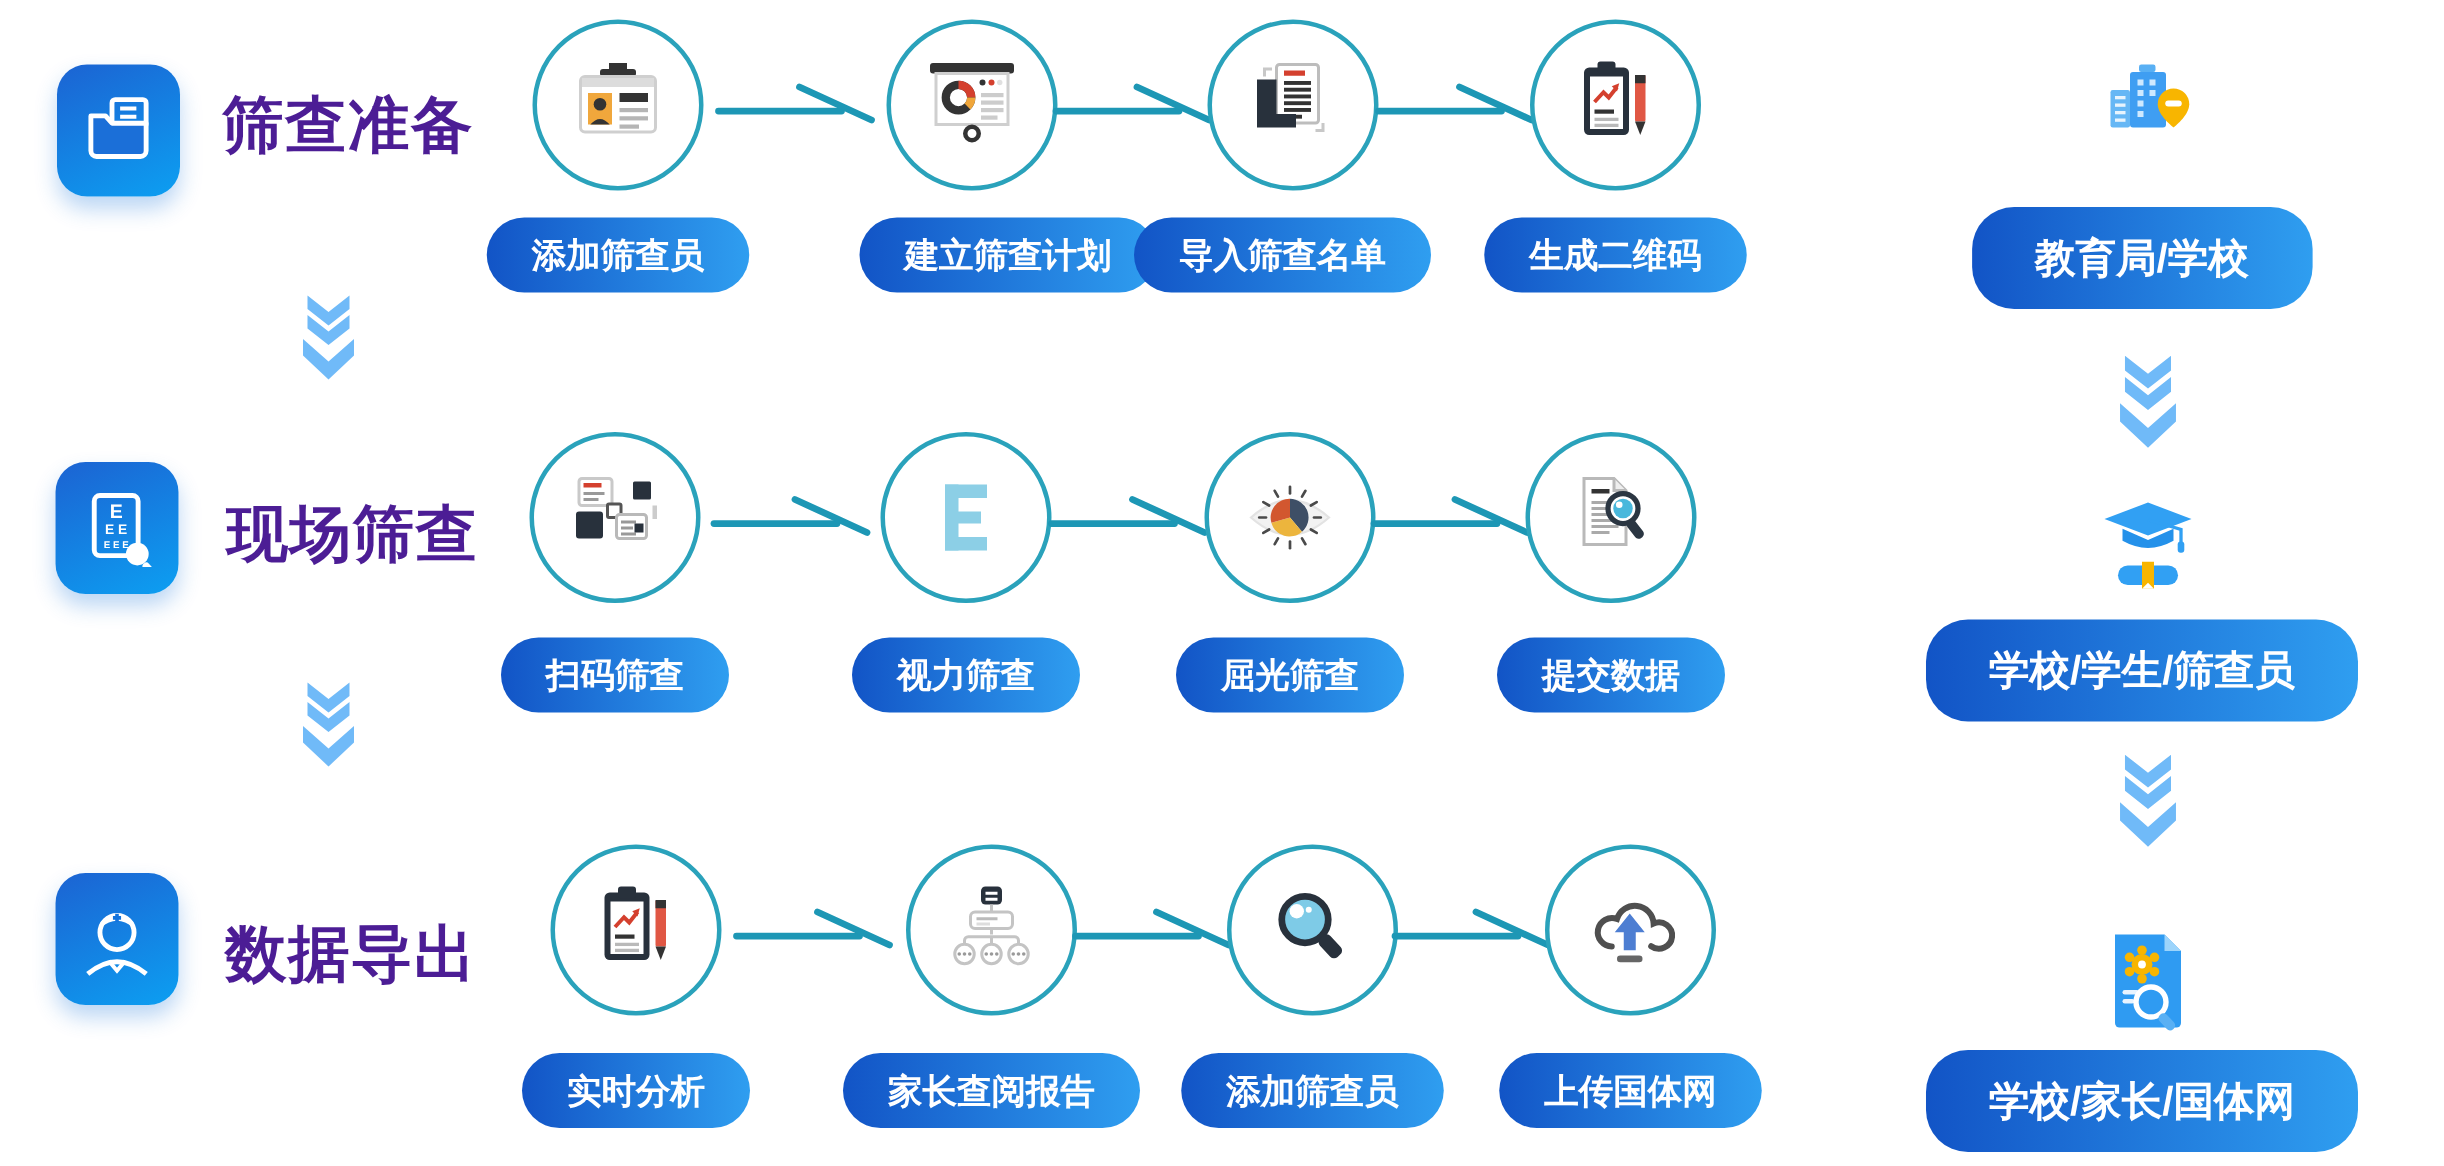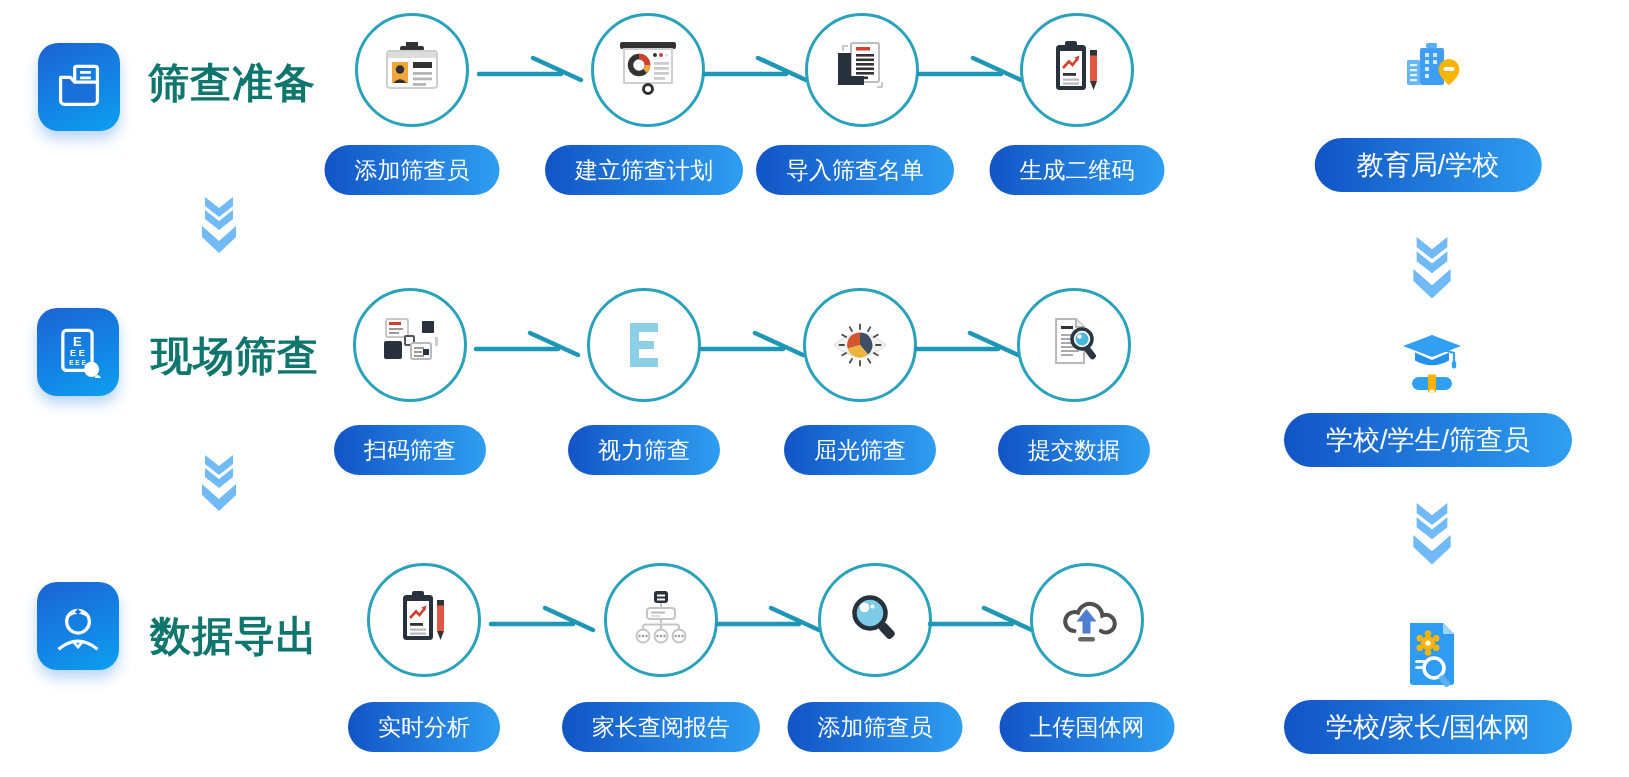--- a/index.html
+++ b/index.html
@@ -7,38 +7,38 @@
     position:relative;width:1629px;height:777px;background:#ffffff;overflow:hidden;
     font-family:"Liberation Sans","DejaVu Sans",sans-serif;
   }
   .app-icon{
     position:absolute;width:82px;height:88px;border-radius:20px;
     background:linear-gradient(155deg,#1b66d4 5%,#0d9cf0 95%);
     box-shadow:0 8px 14px rgba(30,120,220,.30);
     display:flex;align-items:center;justify-content:center;
   }
   .row-title{
-    position:absolute;font-size:41px;font-weight:800;color:#0f766e;
+    position:absolute;font-size:41px;font-weight:800;color:#4c1d95;
     letter-spacing:1px;white-space:nowrap;line-height:1;
   }
   .circle{
     position:absolute;width:114px;height:114px;border-radius:50%;
     border:3px solid #2aa2bb;background:#fff;box-sizing:border-box;
     display:flex;align-items:center;justify-content:center;
   }
   .arrow{position:absolute;width:110px;height:36px;}
   .arrow path{stroke:#1d97b5;stroke-width:4.5;fill:none;stroke-linecap:round;}
   .pill{
     position:absolute;transform:translateX(-50%);
     display:inline-flex;align-items:center;justify-content:center;white-space:nowrap;
     height:50px;padding:0 30px;border-radius:26px;
     background:linear-gradient(90deg,#1254c6 0%,#2f9ef0 100%);
-    color:#fff;font-size:23px;font-weight:400;
+    color:#fff;font-size:23px;font-weight:700;
   }
-  .right-pill{height:54px;padding:0 42px;font-size:27px;border-radius:28px;}
+  .right-pill{height:68px;padding:0 42px;font-size:27px;border-radius:28px;}
   .chev{position:absolute;}
   .chev polygon{fill:#70baf8;}
   .ricon{position:absolute;display:flex;align-items:center;justify-content:center;}
 </style>
 </head>
 <body>
 
 <div class="canvas">
 
   <section>
@@ -123,21 +123,21 @@
         <rect x="18" y="35" width="13" height="2.8" fill="#333"></rect>
         <rect x="18" y="40.5" width="16" height="2.2" fill="#b9b9b9"></rect>
         <rect x="18" y="44.5" width="16" height="2.2" fill="#b9b9b9"></rect>
         <rect x="45" y="12" width="7" height="31" rx="1" fill="#e05744"></rect>
         <rect x="45" y="12" width="7" height="5.5" fill="#333"></rect>
         <polygon points="45,43 52,43 48.5,52" fill="#333"></polygon>
       </svg>
     </div>
 
     <div class="pill" style="left:412px;top:145px">添加筛查员</div>
-    <div class="pill" style="left:644px;top:145px">建立筛查计划</div>
+    <div class="pill" style="left:672px;top:145px">建立筛查计划</div>
     <div class="pill" style="left:855px;top:145px">导入筛查名单</div>
     <div class="pill" style="left:1077px;top:145px">生成二维码</div>
   </section>
 
   <svg class="chev" style="left:202px;top:196px" width="34" height="62" viewBox="0 0 34 62">
     <polygon points="3,1 17,12 31,1 31,10 17,21 3,10"></polygon>
     <polygon points="3,14 17,25 31,14 31,23 17,34 3,23"></polygon>
     <polygon points="0,30 17,45 34,30 34,41 17,57 0,41"></polygon>
   </svg>
 

